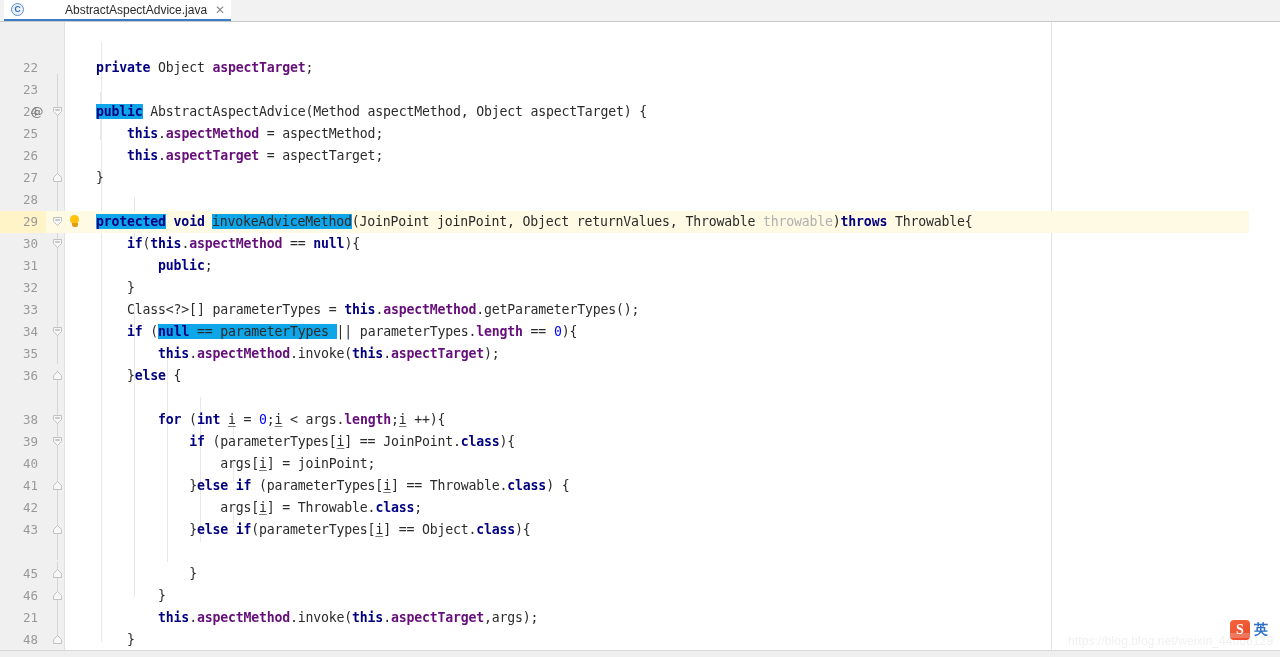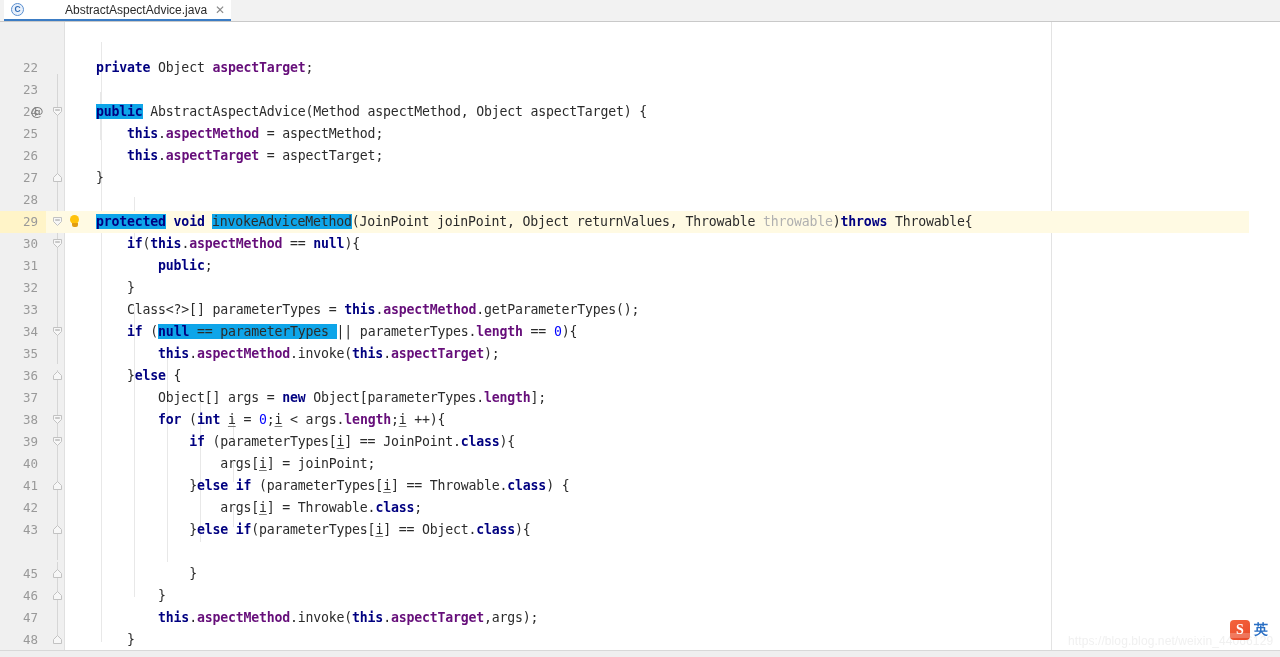--- a/index.html
+++ b/index.html
@@ -325,24 +325,20 @@
     <div class="line" style="top:295px;">
       <div class="ln">36</div>
       <div class="fold">
         <svg width="11" height="11" viewBox="0 0 11 11">
             <path d="M1.5 9.5 h8 v-4 l-4 -4 l-4 4 z" fill="#f7f7f7" stroke="#c2c2c2" stroke-width="1"></path>
           </svg>
       </div>
       <div class="code">    <span class="plain">}</span><span class="kw">else</span><span class="plain"> {</span></div>
     </div>
 
-    <div class="line" style="top:317px;">
-      <div class="ln">37</div>
-      <div class="code">        <span class="plain">Object[] args = </span><span class="kw">new</span><span class="plain"> Object[parameterTypes.</span><span class="fld">length</span><span class="plain">];</span></div>
-    </div>
 
     <div class="line" style="top:339px;">
       <div class="ln">38</div>
       <div class="fold">
         <svg width="11" height="11" viewBox="0 0 11 11">
             <path d="M1.5 1.5 h8 v4 l-4 4 l-4 -4 z" fill="#f7f7f7" stroke="#c2c2c2" stroke-width="1"></path>
             <path d="M3.2 4 h4.6" stroke="#9a9a9a" stroke-width="1"></path>
           </svg>
       </div>
       <div class="code">        <span class="kw">for</span><span class="plain"> (</span><span class="kw">int</span><span class="plain"> </span><span class="plain underlined">i</span><span class="plain"> = </span><span class="num">0</span><span class="plain">;</span><span class="plain underlined">i</span><span class="plain"> &lt; args.</span><span class="fld">length</span><span class="plain">;</span><span class="plain underlined">i</span><span class="plain"> ++){</span></div>
@@ -404,21 +400,21 @@
       <div class="ln">46</div>
       <div class="fold">
         <svg width="11" height="11" viewBox="0 0 11 11">
             <path d="M1.5 9.5 h8 v-4 l-4 -4 l-4 4 z" fill="#f7f7f7" stroke="#c2c2c2" stroke-width="1"></path>
           </svg>
       </div>
       <div class="code">        <span class="plain">}</span></div>
     </div>
 
     <div class="line" style="top:537px;">
-      <div class="ln">47</div>
+      <div class="ln">21</div>
       <div class="code">        <span class="kw">this</span><span class="plain">.</span><span class="fld">aspectMethod</span><span class="plain">.invoke(</span><span class="kw">this</span><span class="plain">.</span><span class="fld">aspectTarget</span><span class="plain">,args);</span></div>
     </div>
 
     <div class="line" style="top:559px;">
       <div class="ln">48</div>
       <div class="fold">
         <svg width="11" height="11" viewBox="0 0 11 11">
             <path d="M1.5 9.5 h8 v-4 l-4 -4 l-4 4 z" fill="#f7f7f7" stroke="#c2c2c2" stroke-width="1"></path>
           </svg>
       </div>

